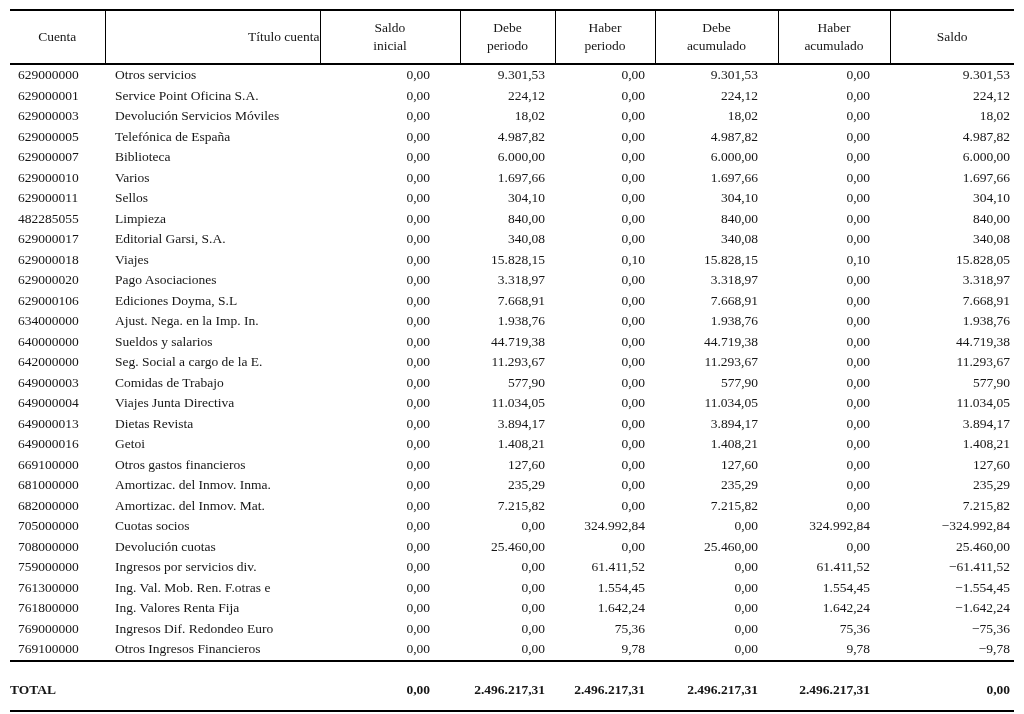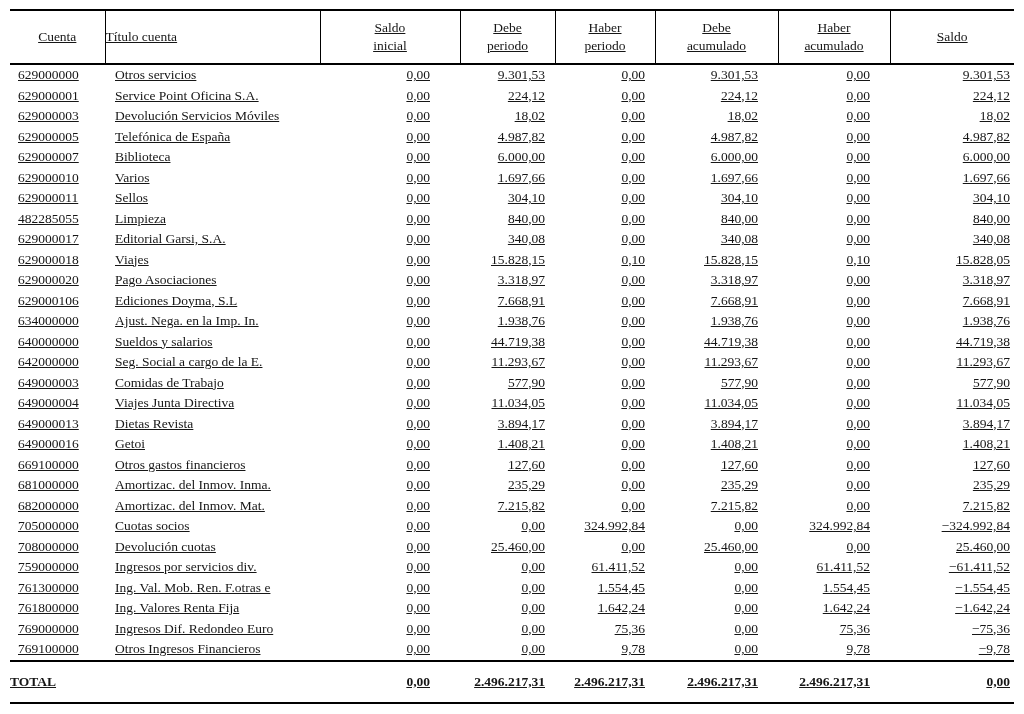--- a/index.html
+++ b/index.html
@@ -9,21 +9,20 @@
   }
   .page {
     position: relative;
     width: 1024px;
     height: 714px;
     background: #ffffff;
     box-sizing: border-box;
     padding: 9px 10px 0 10px;
     font-family: "Liberation Serif", "DejaVu Serif", serif;
     color: #161616;
-    text-decoration: underline;
   }
   table.balance {
     width: 1004px;
     table-layout: fixed;
     border-collapse: collapse;
     border-spacing: 0;
     border-top: 2px solid #000;
   }
   col.c-cuenta          { width: 95px;  }
   col.c-titulo          { width: 215px; }
@@ -39,21 +38,21 @@
     border-bottom: 2px solid #000;
     font-weight: normal;
     font-size: 13.5px;
     line-height: 1.3;
     text-align: center;
     vertical-align: middle;
     padding: 0;
   }
   thead th + th { border-left: 1.5px solid #000; }
   thead th.col-cuenta { text-align: center; }
-  thead th.col-titulo { text-align: left; }
+  thead th.col-titulo { text-align: right; }
 
   tbody td {
     height: 20.5px;
     font-size: 13.5px;
     line-height: 20.5px;
     white-space: nowrap;
     overflow: hidden;
     padding: 0;
     vertical-align: middle;
   }
@@ -67,21 +66,21 @@
   td.col-saldo           { text-align: right; padding-right: 4px;  }
 
   tfoot td {
     height: 40px;
     border-top: 2px solid #000;
     border-bottom: 2px solid #000;
     font-size: 13.5px;
     font-weight: bold;
     vertical-align: middle;
     white-space: nowrap;
-    padding-top: 0;
+    padding-top: 8px;
     padding-bottom: 0;
   }
   tfoot td.col-total-label { text-align: left; padding-left: 0; }
 </style>
 </head>
 <body>
 
 <div class="page">
   <table class="balance">
     <colgroup>

